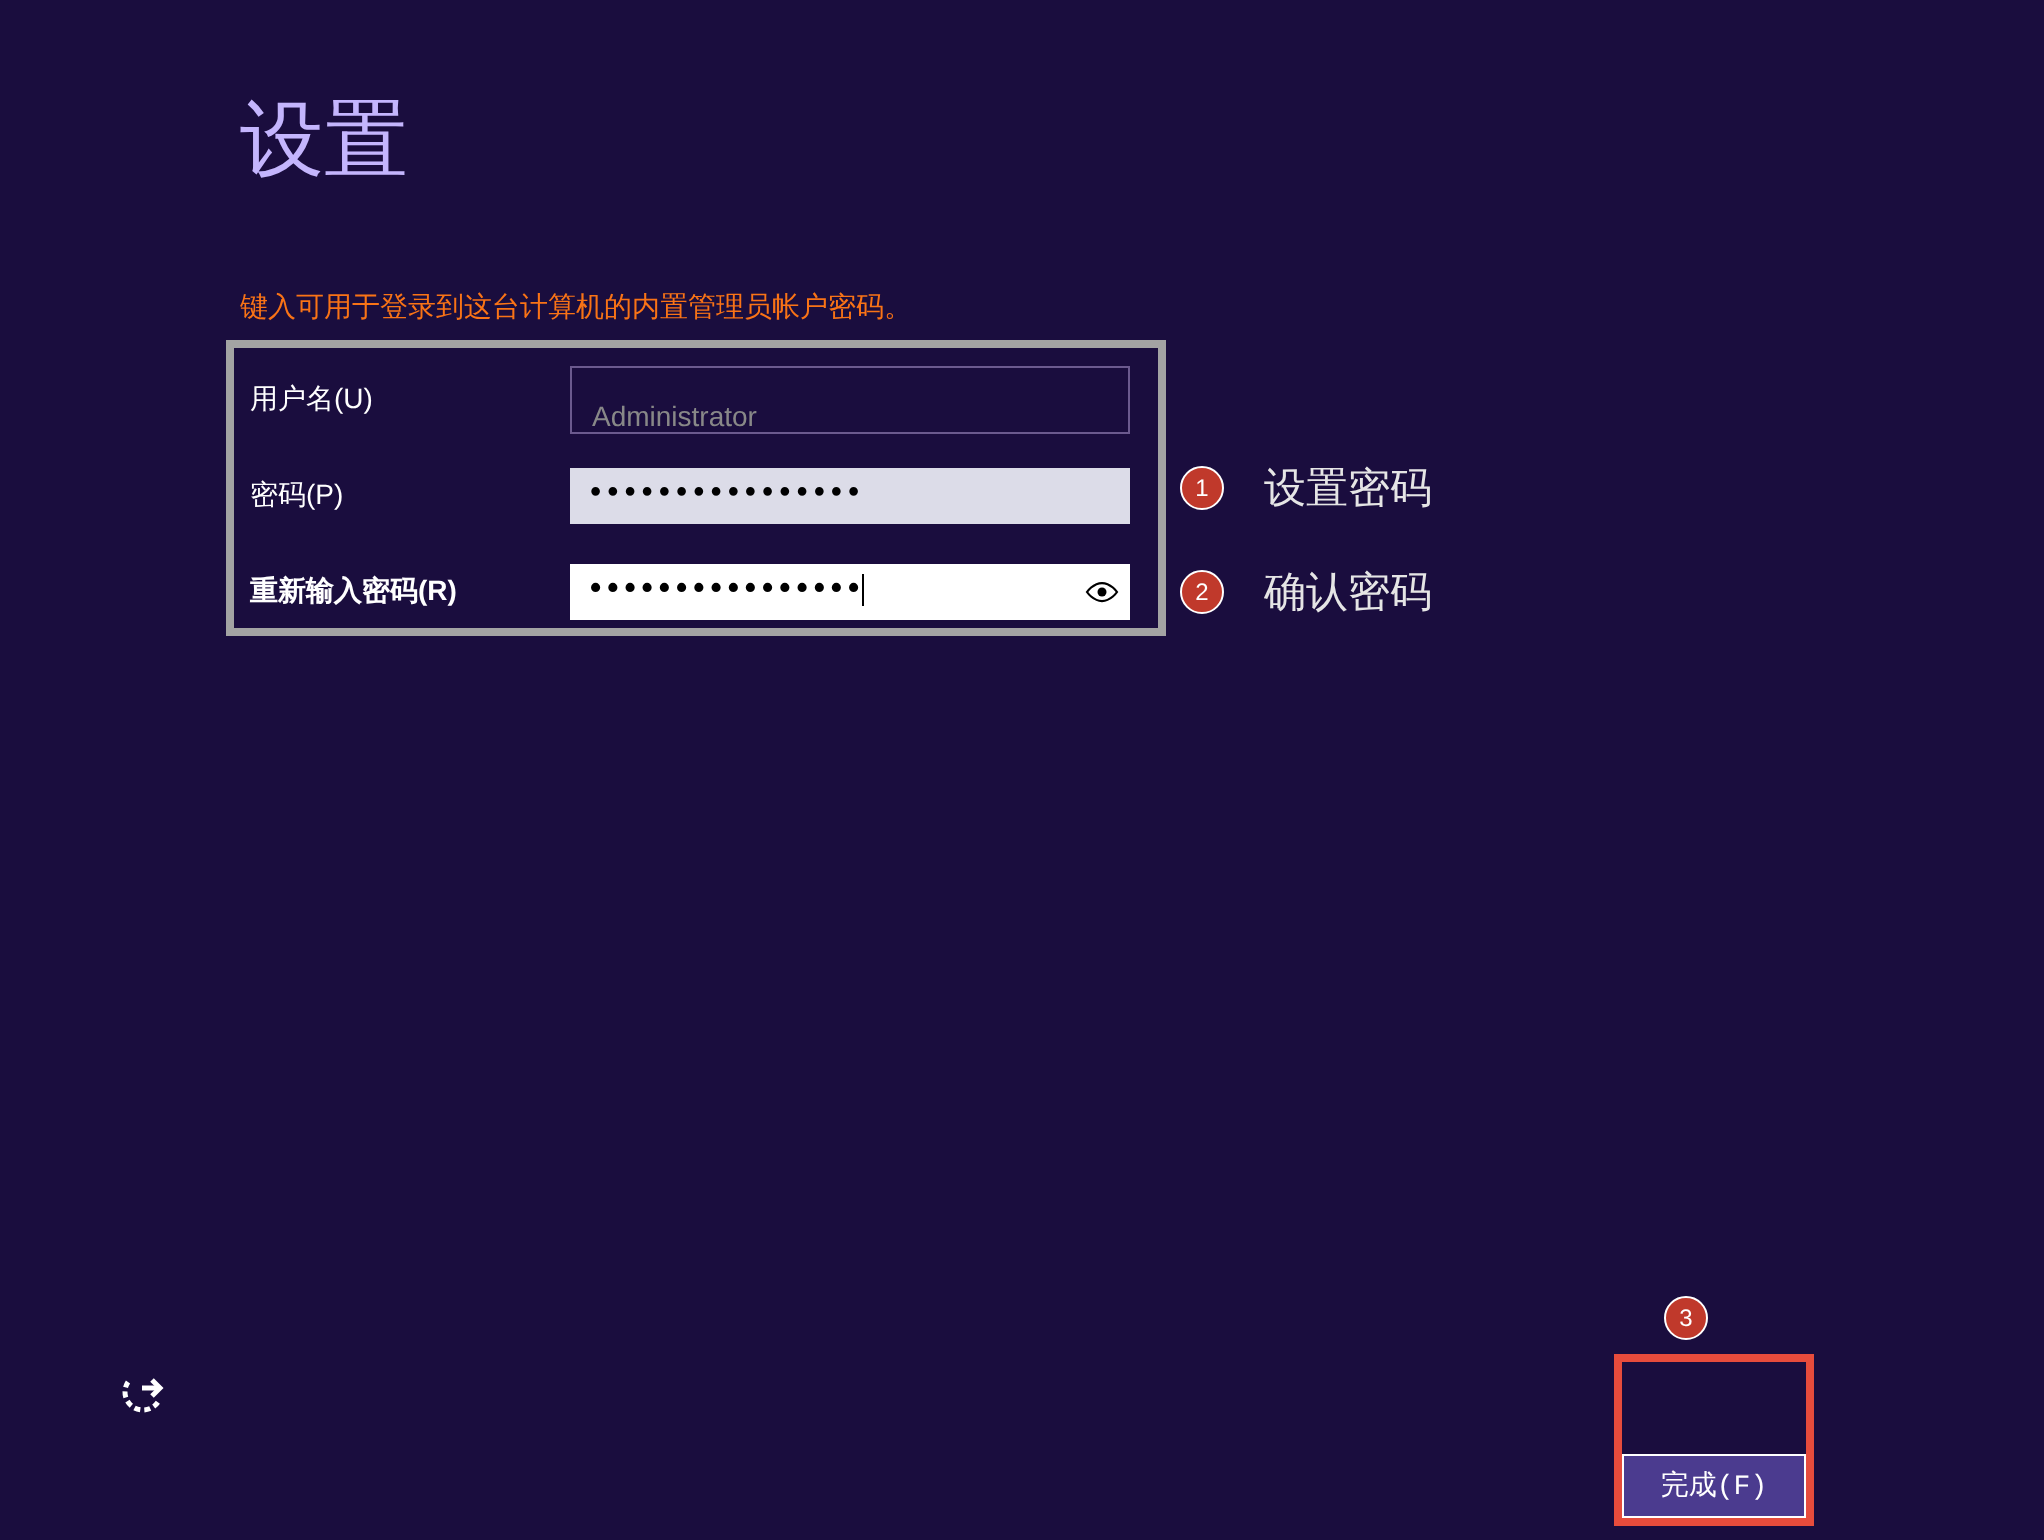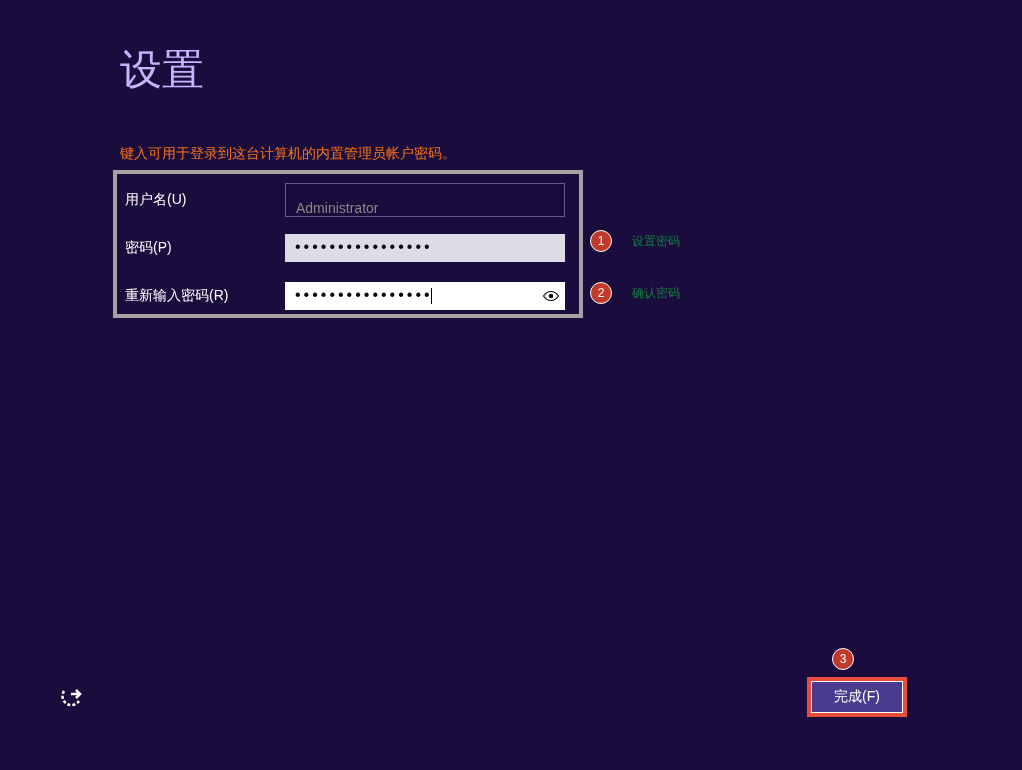--- a/index.html
+++ b/index.html
@@ -41,20 +41,21 @@
       padding: 10px 8px 8px 8px;
     }
     .form-row {
       display: flex;
       align-items: center;
       margin-bottom: 16px;
       height: 32px;
     }
     .form-row:last-child {
       margin-bottom: 0;
+      font-weight: bold;
     }
     .form-label {
       width: 160px;
       font-size: 14px;
       color: #ffffff;
       flex-shrink: 0;
     }
     .username-field {
       width: 280px;
       height: 28px;
@@ -134,42 +135,43 @@
       background-color: #c0392b;
       color: #ffffff;
       font-size: 12px;
       display: flex;
       align-items: center;
       justify-content: center;
       border: 1px solid #ffffff;
       flex-shrink: 0;
     }
     .annotation-text {
-      color: #15803d;
-      font-size: 12px;
+      color: #e5e5e5;
+      font-size: 21px;
     }
     .finish-button-wrapper {
       position: absolute;
       left: 807px;
       top: 677px;
       border: 4px solid #e74c3c;
       padding: 0;
     }
     .finish-button {
       width: 92px;
       height: 32px;
       background-color: #4b3b8f;
       border: 1px solid #ffffff;
       color: #ffffff;
       font-size: 14px;
       cursor: pointer;
-      font-family: Liberation Sans, sans-serif;
-      display: flex;
-      align-items: center;
-      justify-content: center;
+      font-family: Liberation Mono, monospace;
+      display: flex;
+      align-items: center;
+      justify-content: center;
+      margin-top: 46px;
     }
     .accessibility-icon {
       position: absolute;
       left: 56px;
       top: 684px;
       width: 28px;
       height: 28px;
       display: flex;
       align-items: center;
       justify-content: center;

